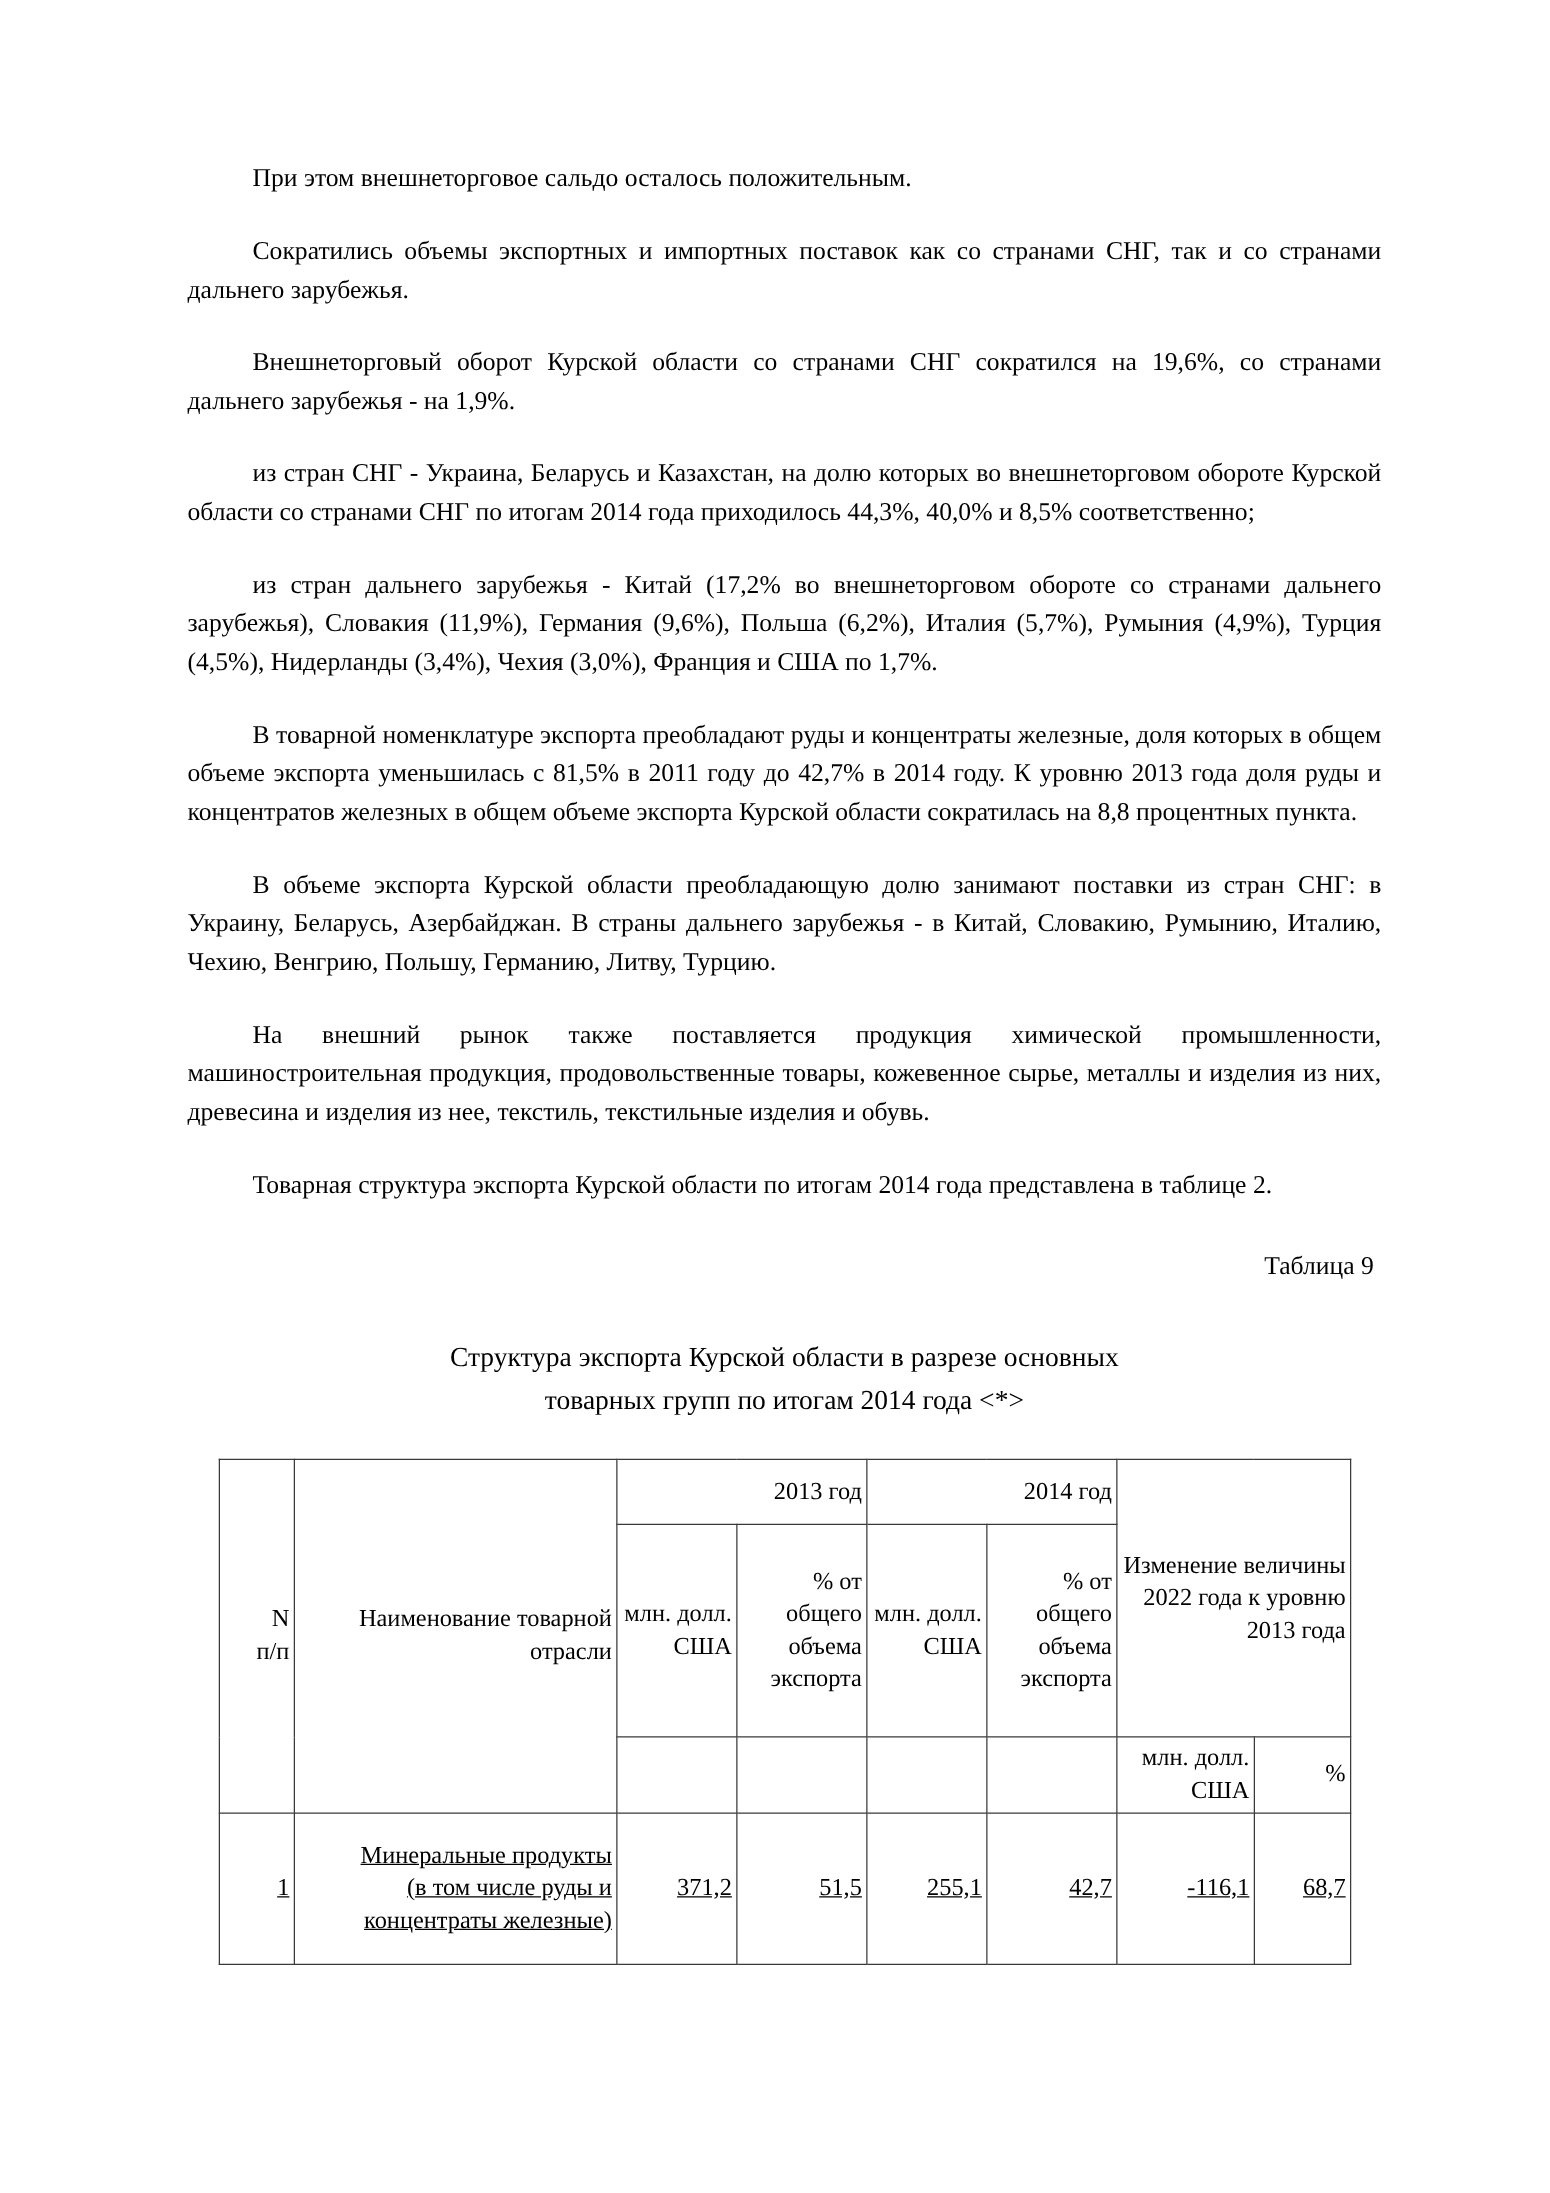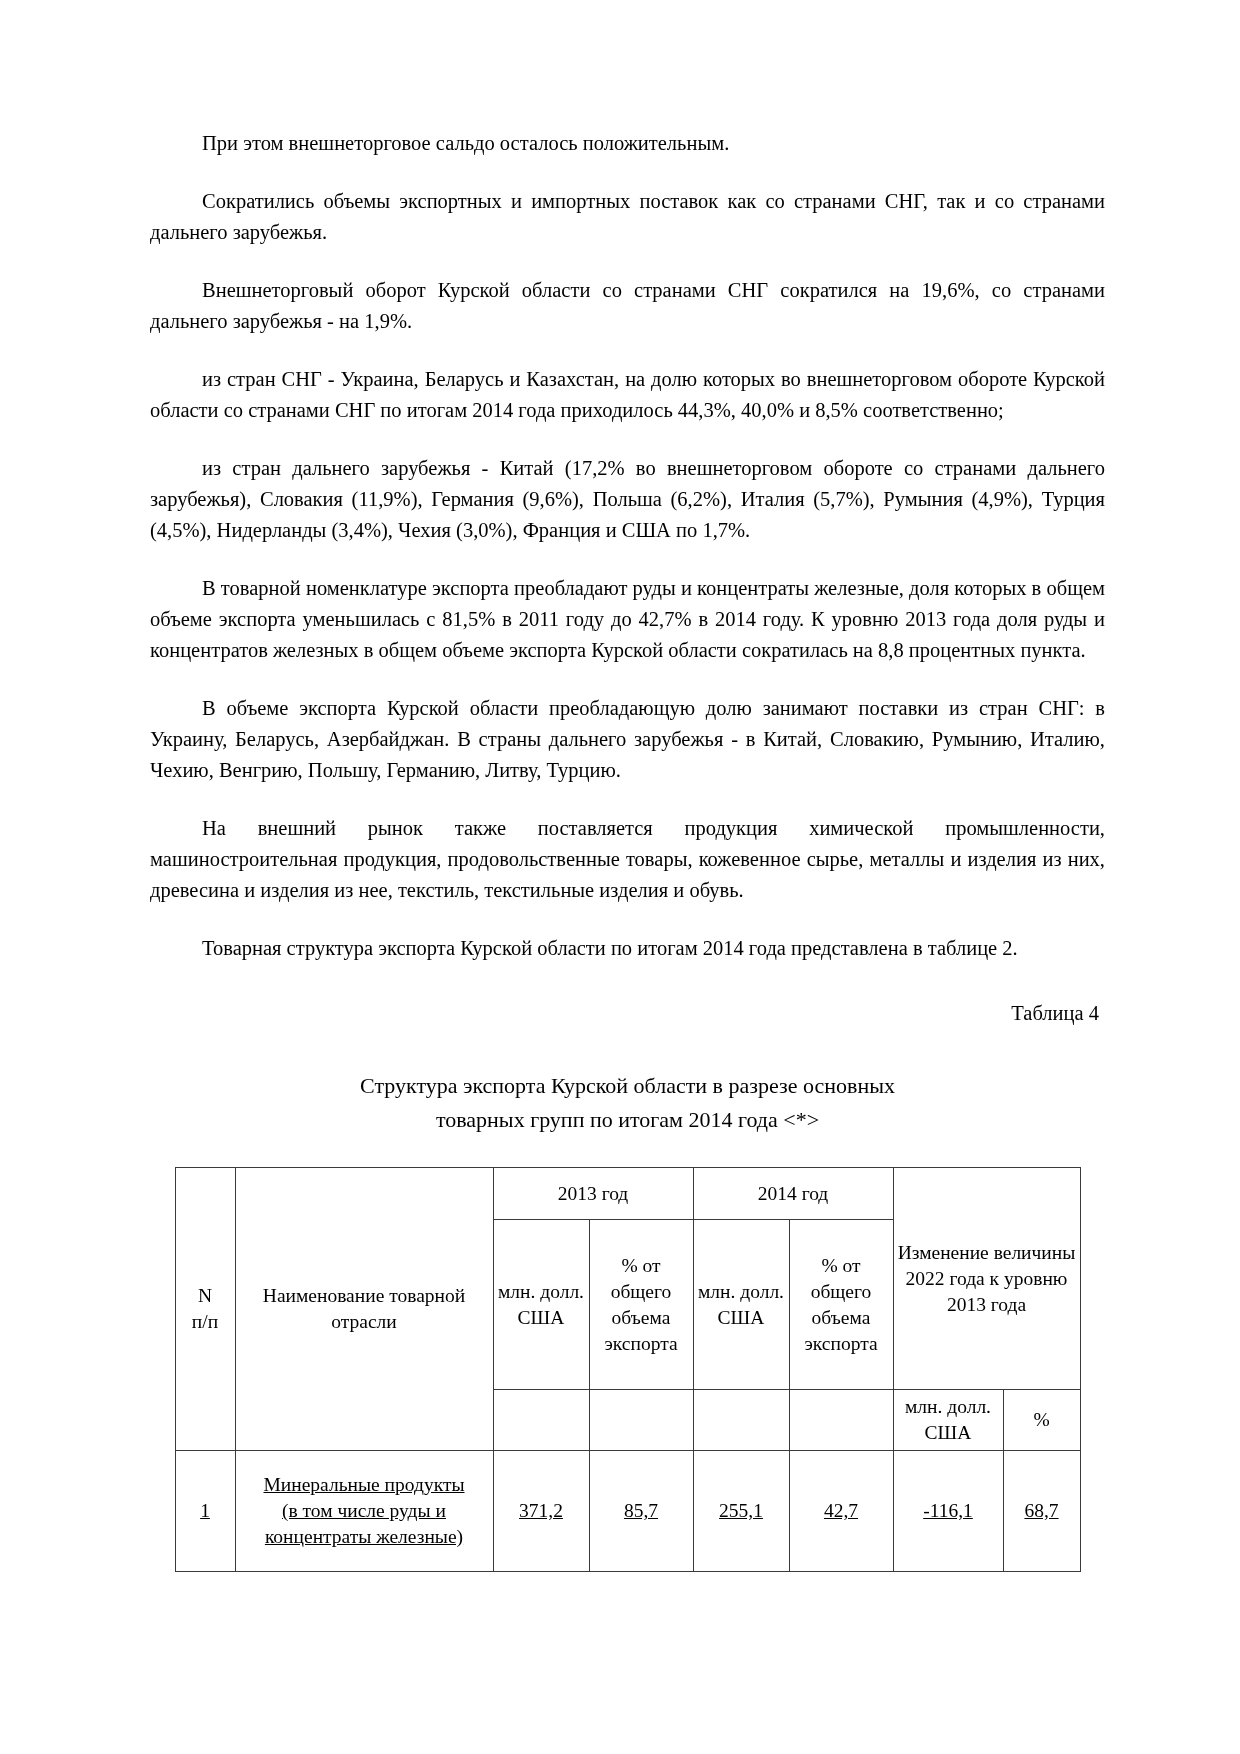--- a/index.html
+++ b/index.html
@@ -57,21 +57,21 @@
     width: 905px;
     margin: 0 auto;
     table-layout: fixed;
   }
   table.export-table td,
   table.export-table th {
     border: 1.6px solid #3a3a3a;
     font-weight: normal;
     font-size: 19.5px;
     line-height: 26px;
-    text-align: center;
+    text-align: right;
     vertical-align: middle;
     padding: 4px 3px;
     word-wrap: break-word;
     overflow-wrap: break-word;
   }
   .c-num      { width: 60px; }
   .c-name     { width: 258px; }
   .c-mln13    { width: 96px; }
   .c-pct13    { width: 104px; }
   .c-mln14    { width: 96px; }
@@ -97,21 +97,21 @@
     <p class="para">При этом внешнеторговое сальдо осталось положительным.</p>
     <p class="para">Сократились объемы экспортных и импортных поставок как со странами СНГ, так и со странами дальнего зарубежья.</p>
     <p class="para">Внешнеторговый оборот Курской области со странами СНГ сократился на 19,6%, со странами дальнего зарубежья - на 1,9%.</p>
     <p class="para">из стран СНГ - Украина, Беларусь и Казахстан, на долю которых во внешнеторговом обороте Курской области со странами СНГ по итогам 2014 года приходилось 44,3%, 40,0% и 8,5% соответственно;</p>
     <p class="para">из стран дальнего зарубежья - Китай (17,2% во внешнеторговом обороте со странами дальнего зарубежья), Словакия (11,9%), Германия (9,6%), Польша (6,2%), Италия (5,7%), Румыния (4,9%), Турция (4,5%), Нидерланды (3,4%), Чехия (3,0%), Франция и США по 1,7%.</p>
     <p class="para">В товарной номенклатуре экспорта преобладают руды и концентраты железные, доля которых в общем объеме экспорта уменьшилась с 81,5% в 2011 году до 42,7% в 2014 году. К уровню 2013 года доля руды и концентратов железных в общем объеме экспорта Курской области сократилась на 8,8 процентных пункта.</p>
     <p class="para">В объеме экспорта Курской области преобладающую долю занимают поставки из стран СНГ: в Украину, Беларусь, Азербайджан. В страны дальнего зарубежья - в Китай, Словакию, Румынию, Италию, Чехию, Венгрию, Польшу, Германию, Литву, Турцию.</p>
     <p class="para">На внешний рынок также поставляется продукция химической промышленности, машиностроительная продукция, продовольственные товары, кожевенное сырье, металлы и изделия из них, древесина и изделия из нее, текстиль, текстильные изделия и обувь.</p>
     <p class="para">Товарная структура экспорта Курской области по итогам 2014 года представлена в таблице 2.</p>
 
-    <p class="table-label">Таблица 4</p>
+    <p class="table-label">Таблица 9</p>
 
     <div class="table-title">
       <span class="tline">Структура экспорта Курской области в разрезе основных</span>
       <span class="tline">товарных групп по итогам 2014 года &lt;*&gt;</span>
     </div>
 
     <table class="export-table">
       <colgroup>
         <col class="c-num">
           <col class="c-name">
@@ -154,21 +154,21 @@
         <tr class="row-data">
           <td>1</td>
           <td>
             <span class="cell-name-lines">
               <span>Минеральные продукты</span>
               <span>(в том числе руды и</span>
               <span>концентраты железные)</span>
             </span>
           </td>
           <td>371,2</td>
-          <td>85,7</td>
+          <td>51,5</td>
           <td>255,1</td>
           <td>42,7</td>
           <td>-116,1</td>
           <td>68,7</td>
         </tr>
       </tbody>
     </table>
 
   </div>
 </div>

